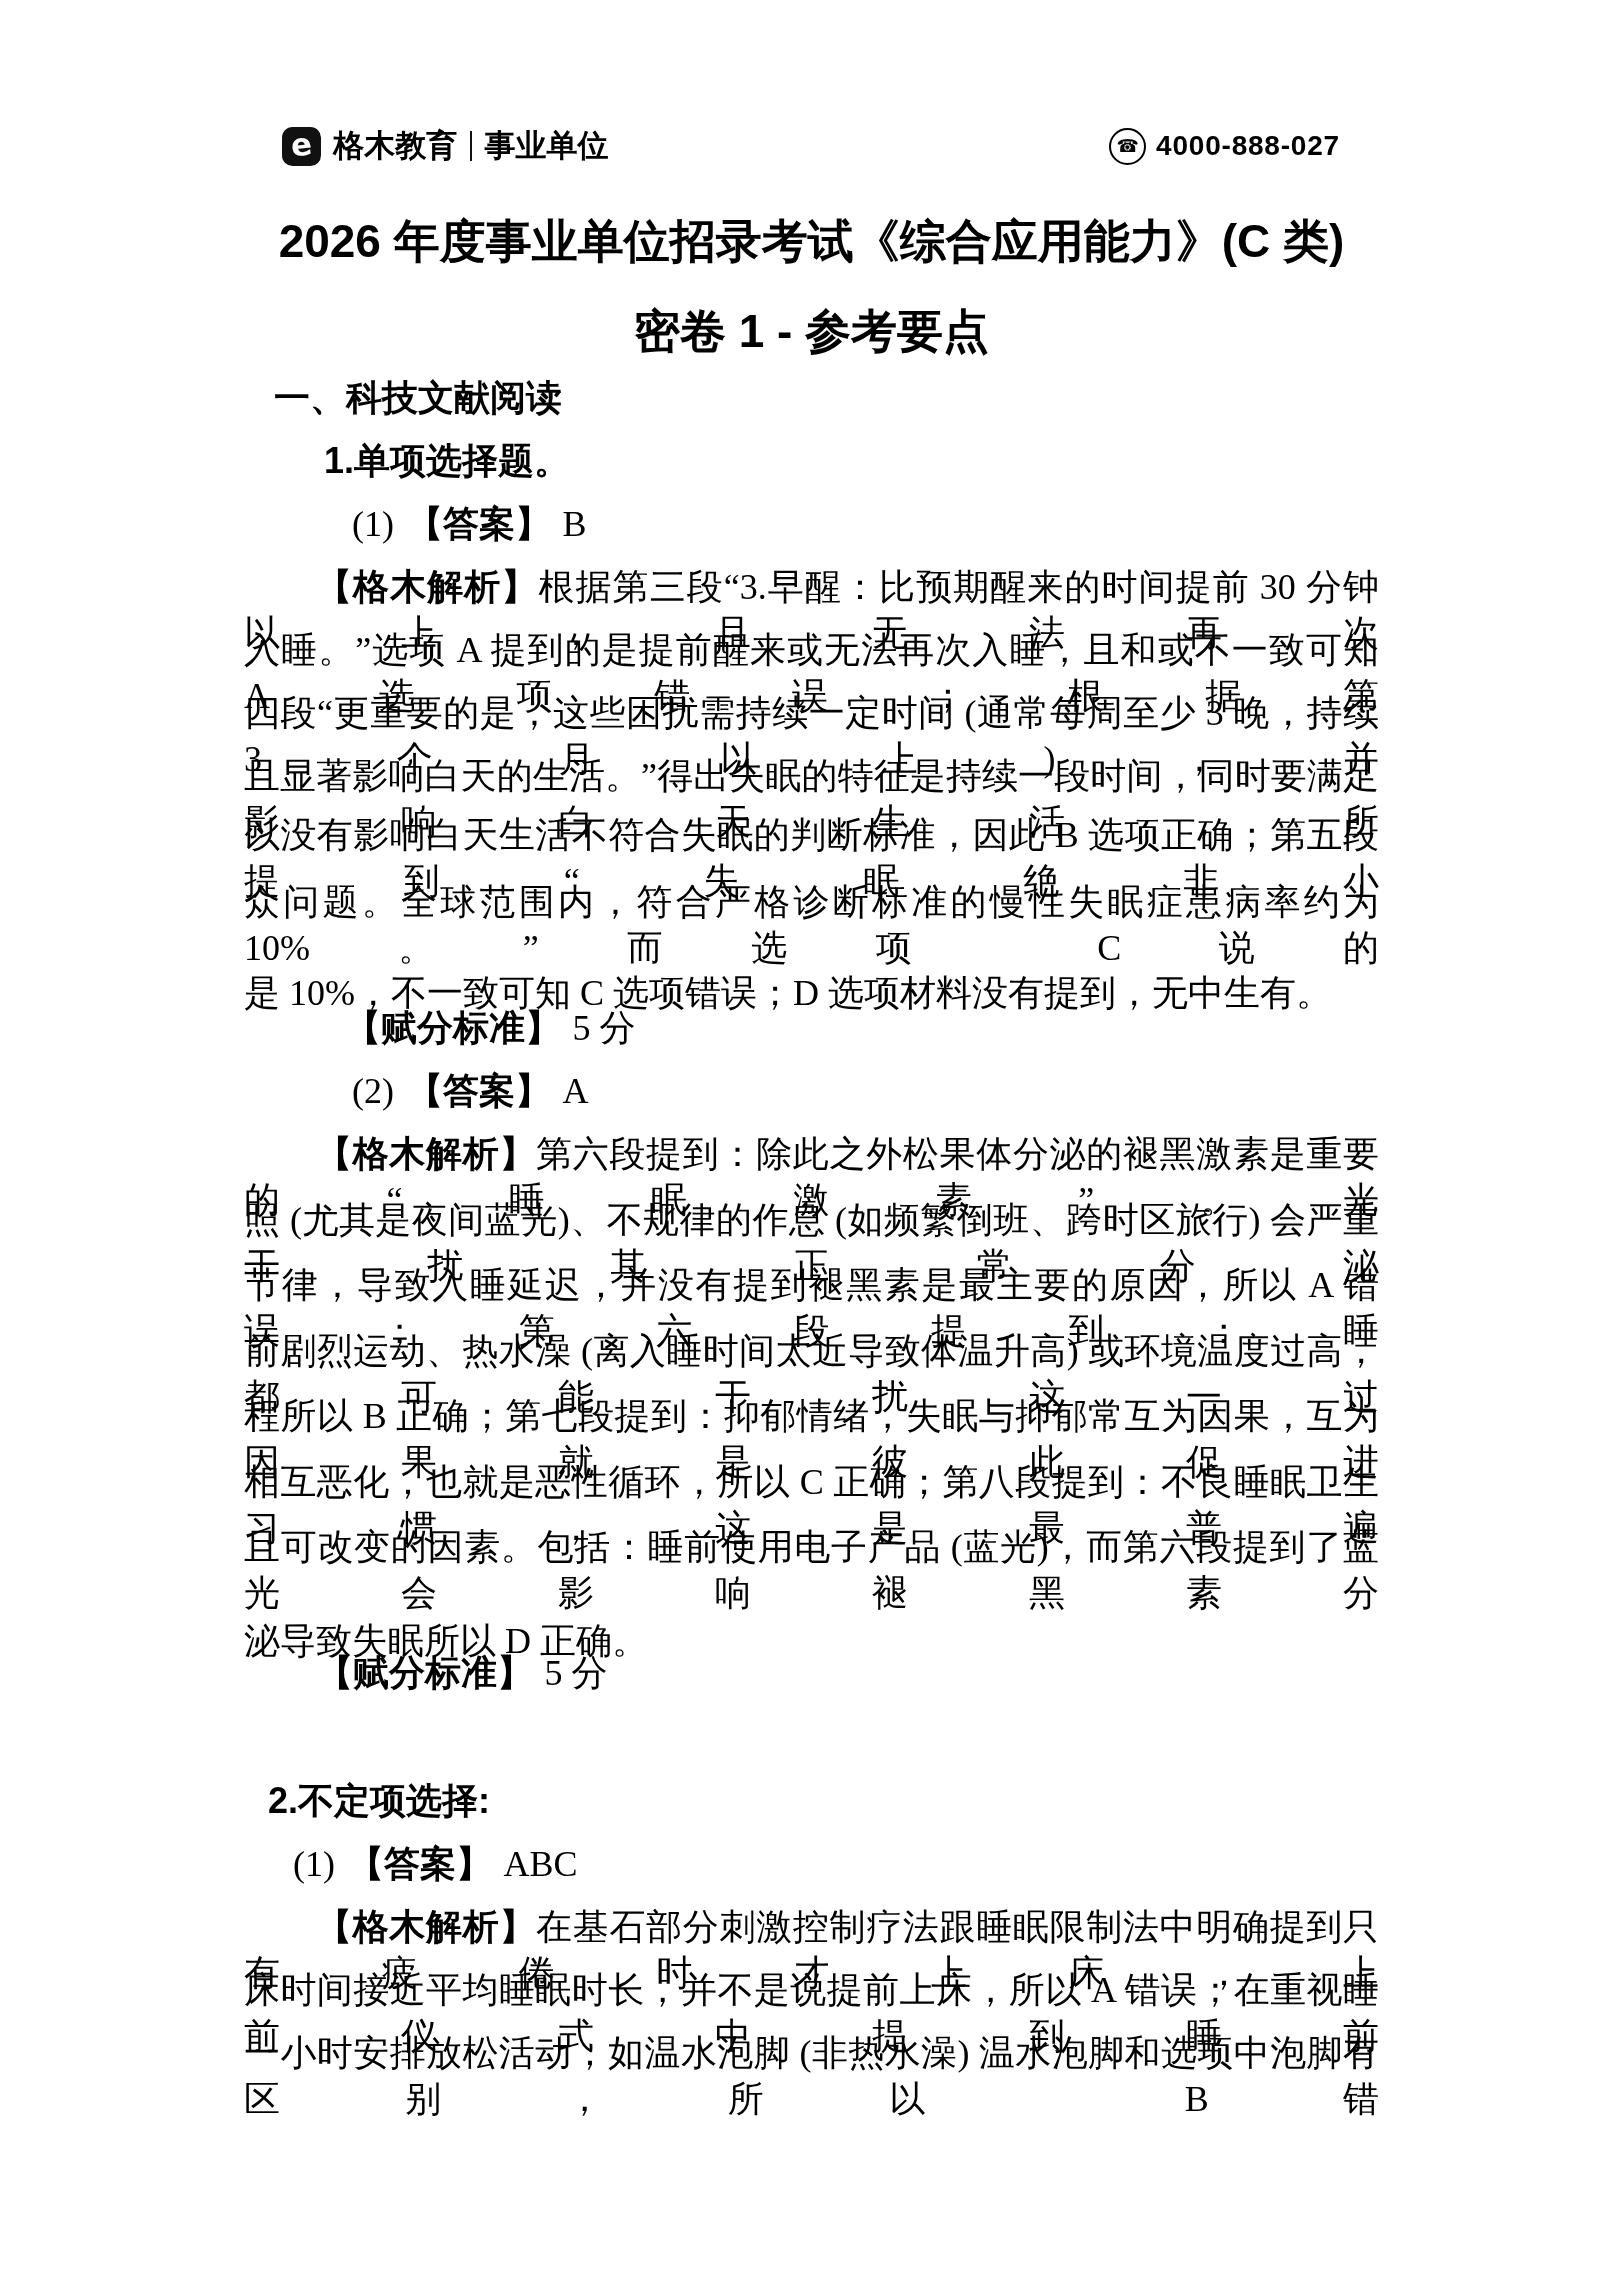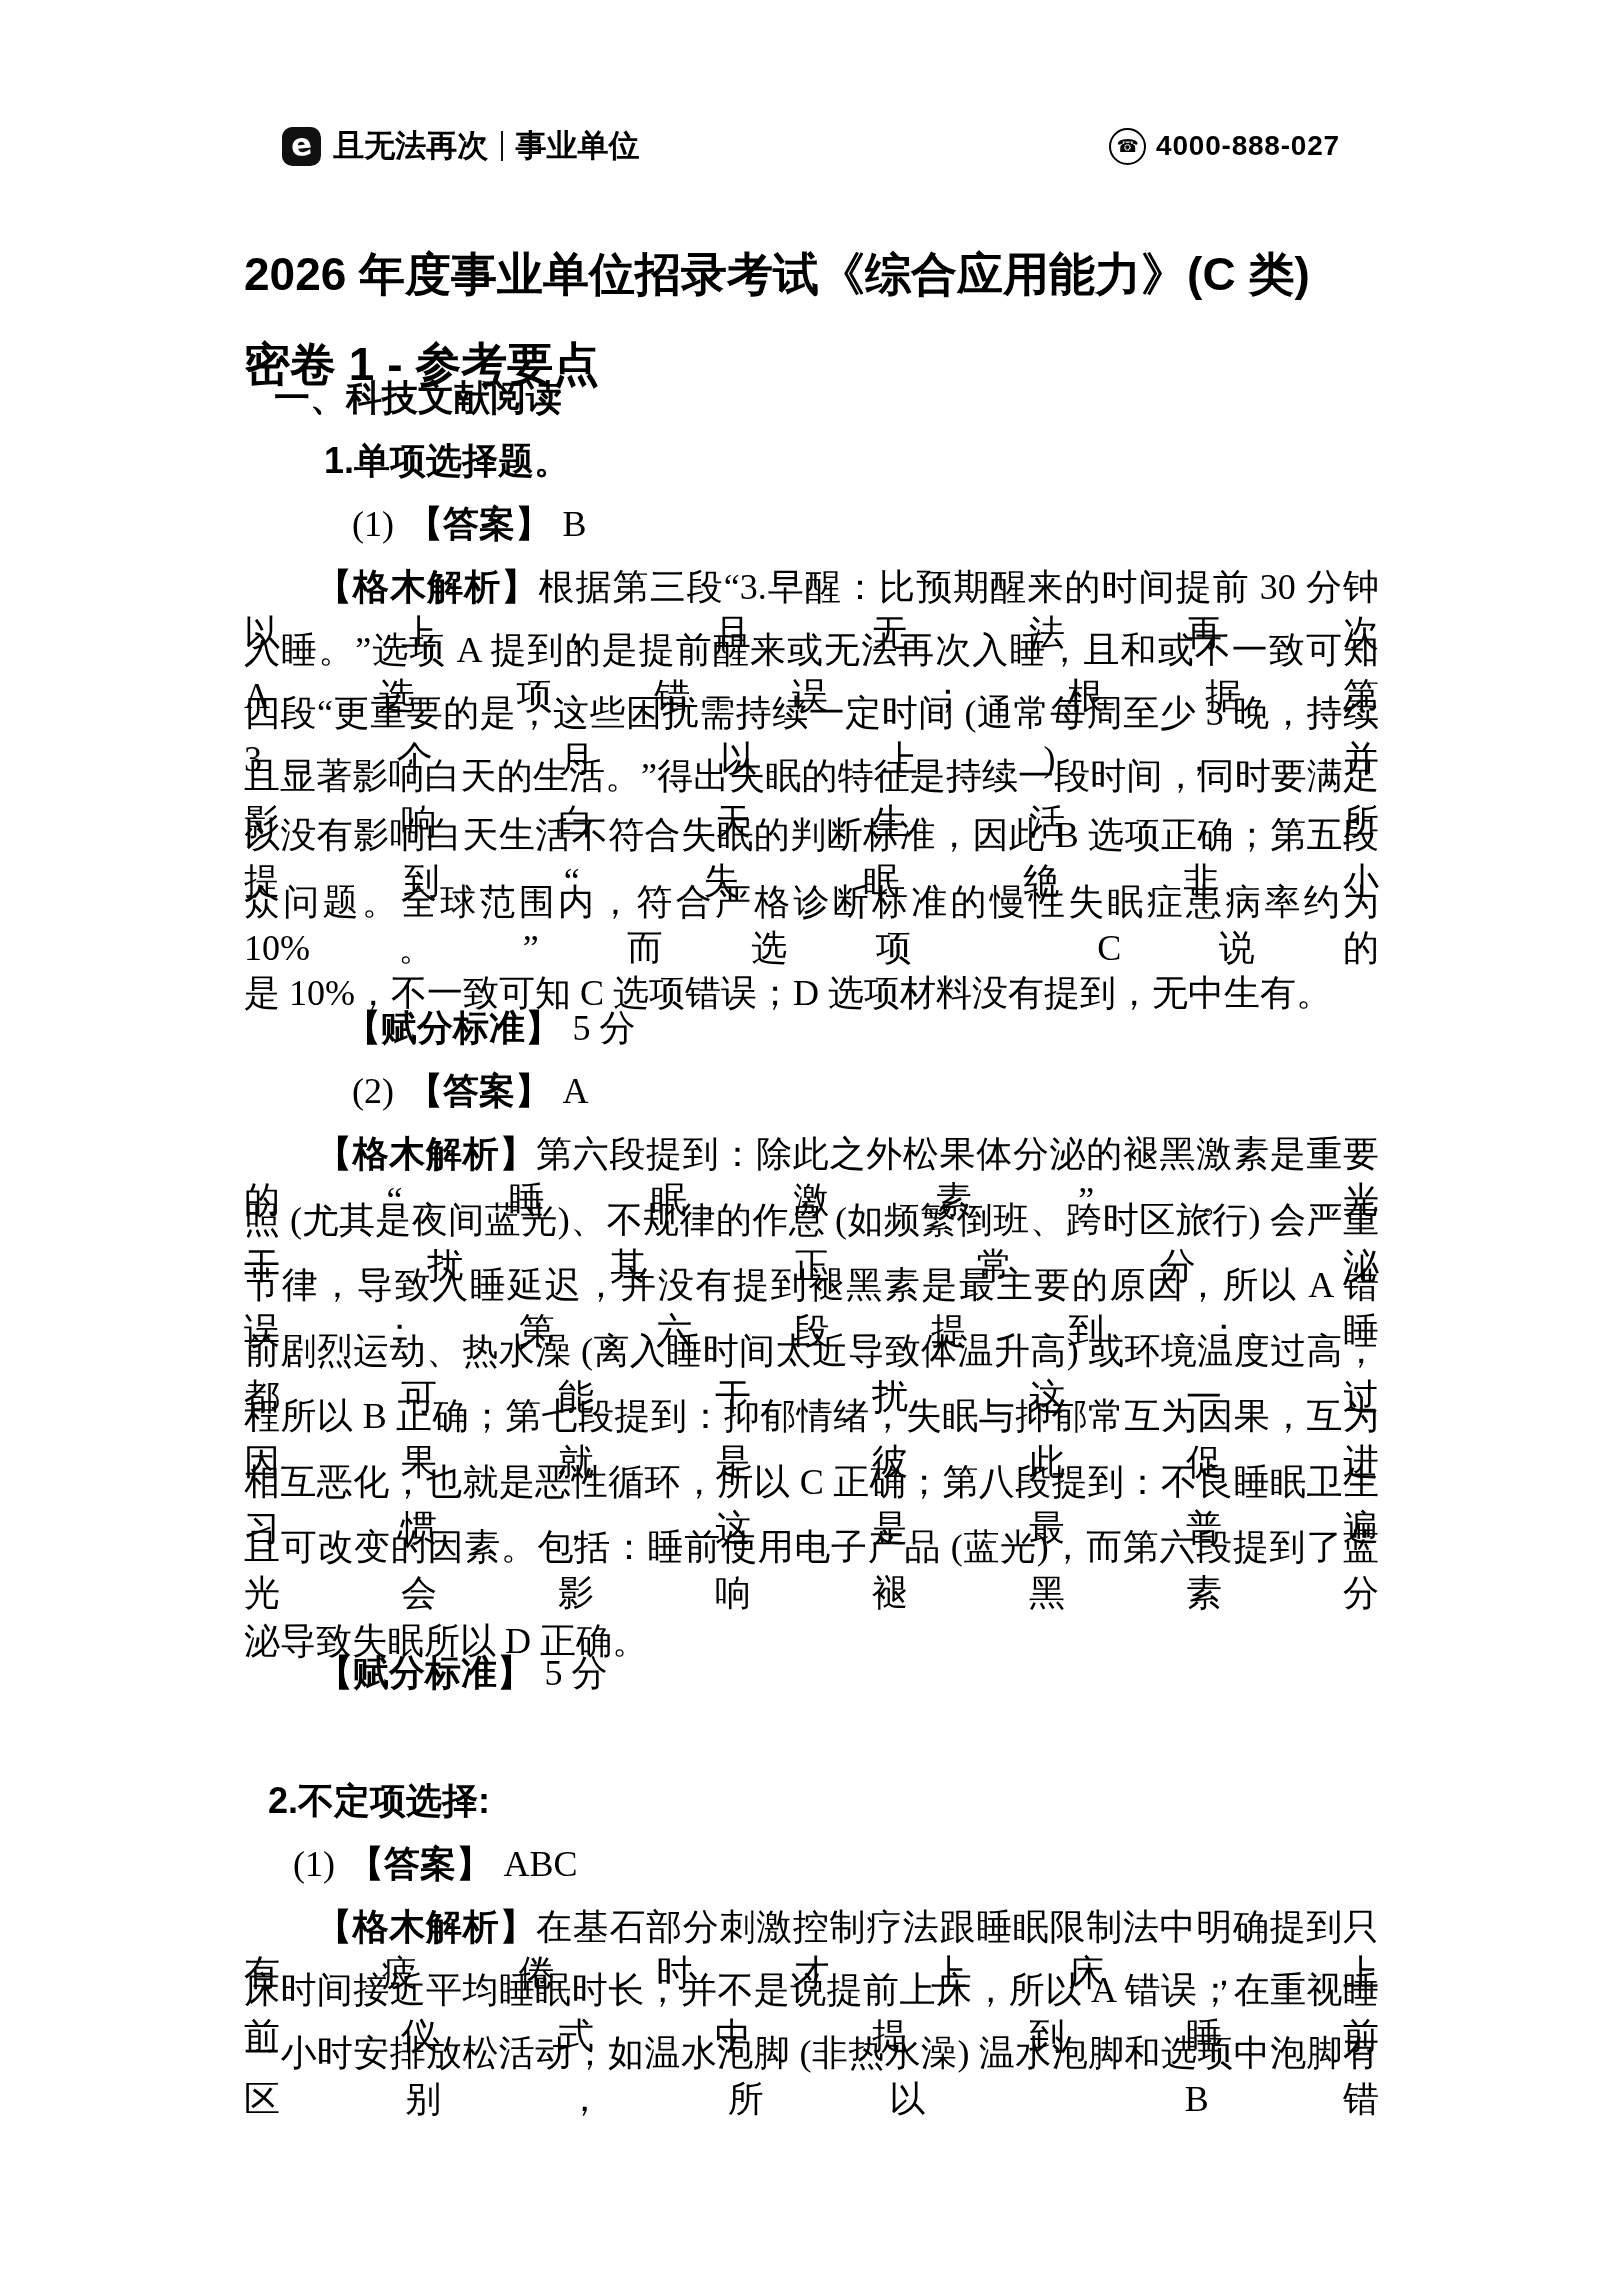--- a/index.html
+++ b/index.html
@@ -32,23 +32,23 @@
     display:flex;align-items:center;gap:9.8px;white-space:nowrap;
   }
   .phone-circle{
     width:33px;height:33px;border:2.5px solid #000;border-radius:50%;
     display:flex;align-items:center;justify-content:center;flex:0 0 auto;
     font-family:"DejaVu Sans",sans-serif;font-size:18px;line-height:18px;
   }
   .phone-num{font-family:"Liberation Sans",sans-serif;font-weight:bold;font-size:28px;letter-spacing:0.8px;}
   
   .doc-title{
-    position:absolute;left:244px;width:1135px;
+    position:absolute;left:244px;width:1135px;text-align:center;
     font-family:"Liberation Sans",sans-serif;font-weight:bold;
-    font-size:46px;line-height:57px;white-space:nowrap;margin-top:33px;
+    font-size:46px;line-height:57px;white-space:nowrap;
   }
   
   .abs{position:absolute;font-size:36px;line-height:46px;white-space:nowrap;margin-left:29px;}
   .hei{font-family:"Liberation Sans",sans-serif;font-weight:bold;}
   .lbl{font-family:"Liberation Sans",sans-serif;font-weight:bold;}
   .gapl{margin-left:13px;}
   .gaps{margin-left:11.5px;}
   
   .pline{
     position:absolute;left:244px;width:1135px;
@@ -61,21 +61,21 @@
 </style>
 </head>
 <body>
 
 <div class="page">
 
   <div class="hdr-left">
     <div class="logo-box">
       <span>e</span>
     </div>
-    <span class="brand">且无法再次</span>
+    <span class="brand">格木教育</span>
     <span class="hdr-divider"></span>
     <span class="unit">事业单位</span>
   </div>
   <div class="hdr-right">
     <span class="phone-circle">☎</span>
     <span class="phone-num">4000-888-027</span>
   </div>
 
   <div class="doc-title" style="top:213px">2026 年度事业单位招录考试《综合应用能力》(C 类)</div>
   <div class="doc-title" style="top:303px">密卷 1 - 参考要点</div>

